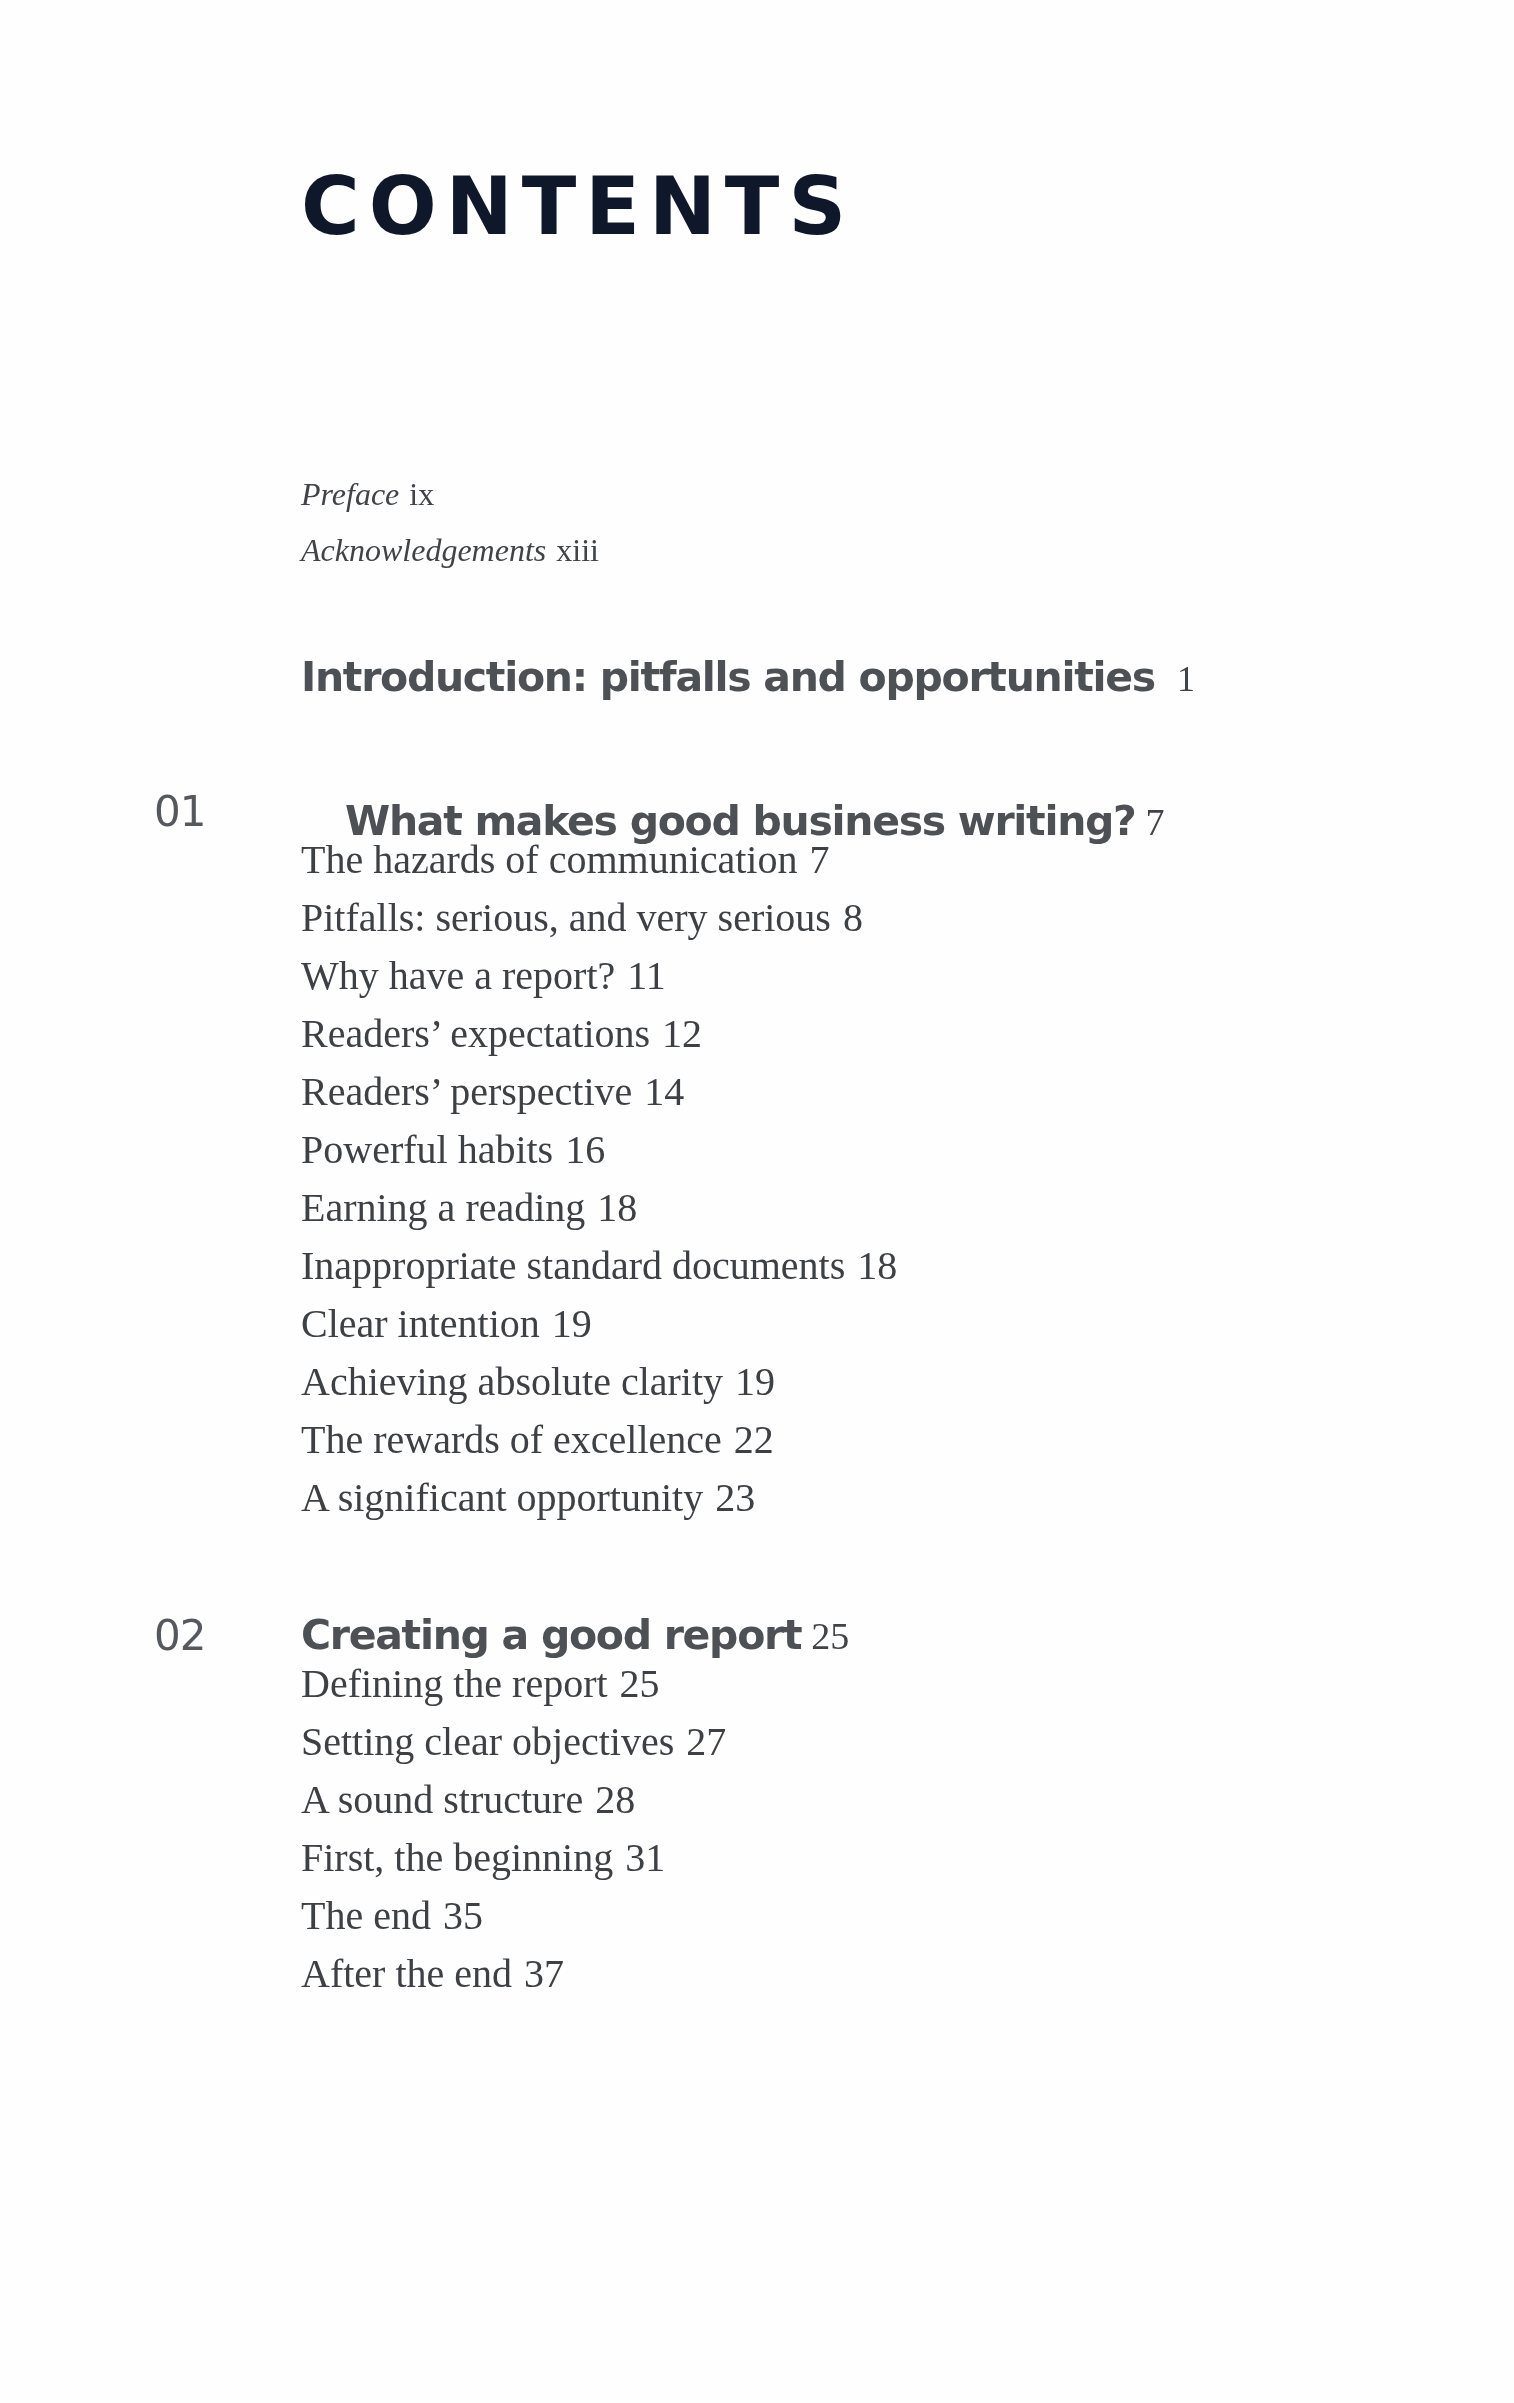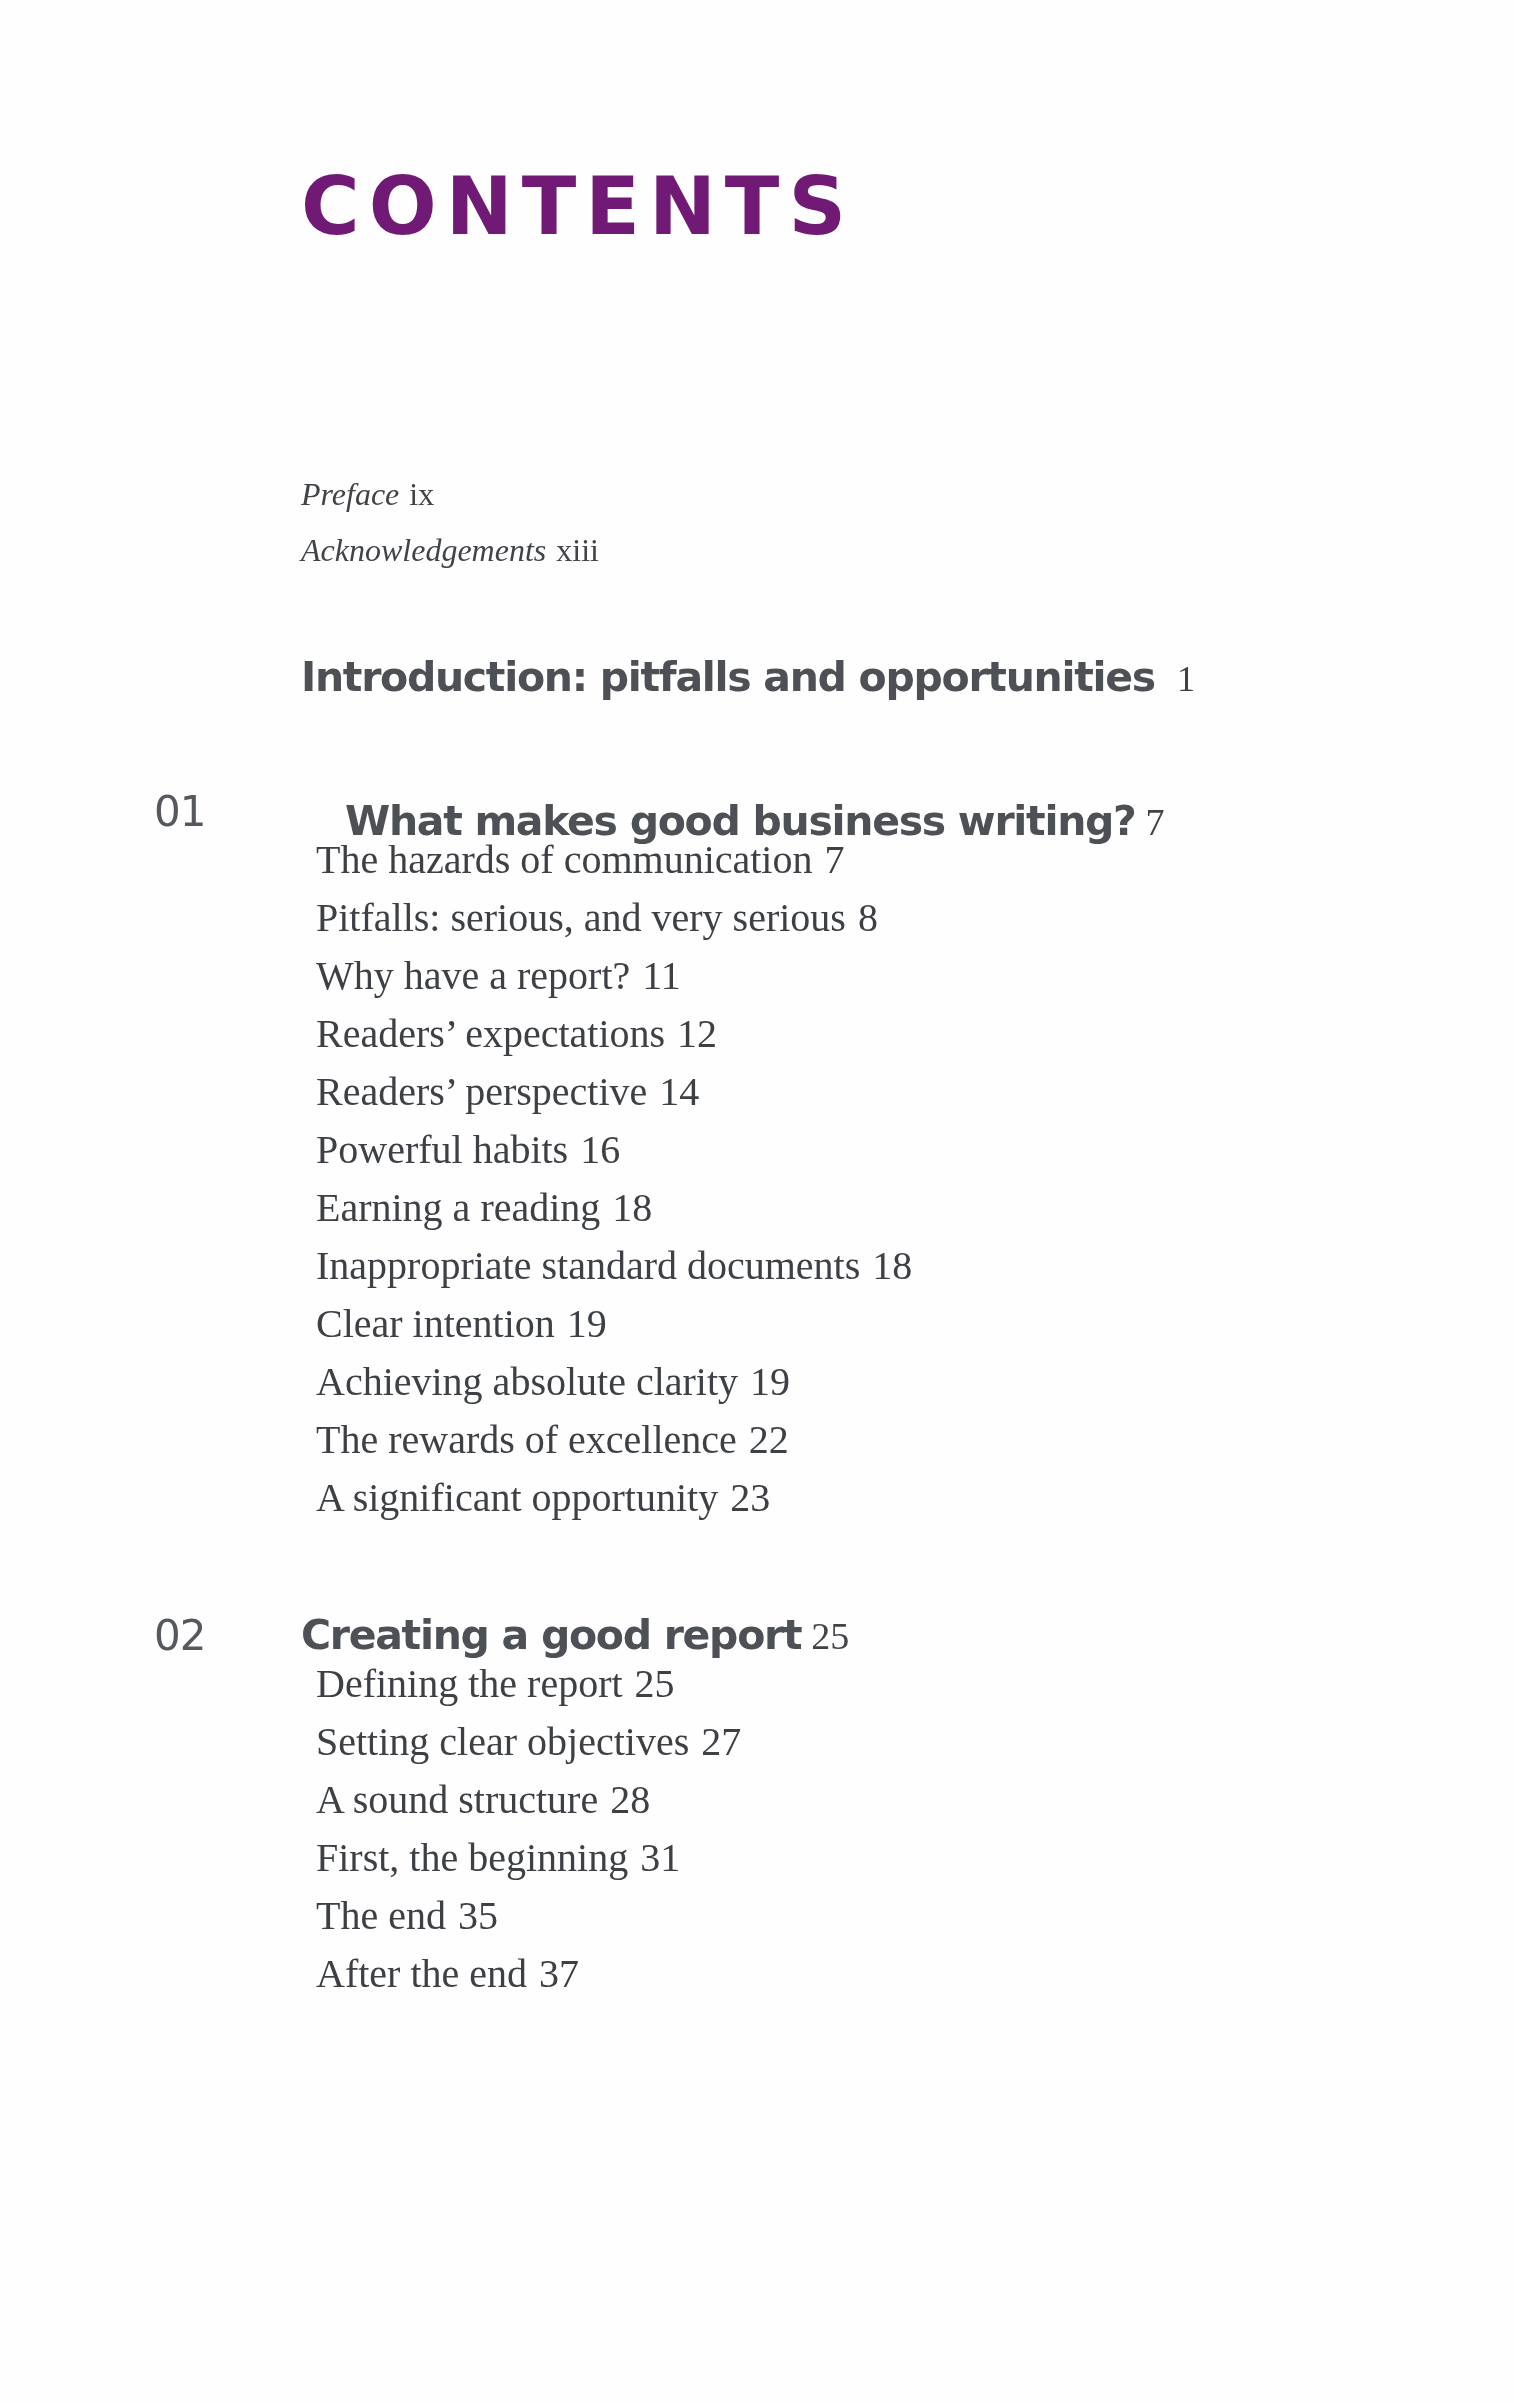--- a/index.html
+++ b/index.html
@@ -1,21 +1,21 @@
 <!DOCTYPE html>
 <html><head>
 <meta charset="utf-8">
 <style>
   html, body { margin: 0; padding: 0; background: #ffffff; }
   body { width: 1514px; height: 2404px; position: relative; overflow: hidden; }
   .page { position: absolute; left: 0; top: 0; width: 1514px; height: 2404px; background: #fefefe; }
   .title {
     position: absolute; left: 301px; top: 167px;
     font-family: "DejaVu Sans", sans-serif; font-weight: bold;
-    font-size: 80px; letter-spacing: 9px; color: #701a75; line-height: 1;
+    font-size: 80px; letter-spacing: 9px; color: #0f172a; line-height: 1;
   }
   .front {
     position: absolute; left: 301px;
     font-family: "Liberation Serif", serif; font-style: italic;
     font-size: 32px; color: #404347; line-height: 1;
   }
   .front .pg { font-style: normal; margin-left: 10px; }
   .intro {
     position: absolute; left: 301px; top: 657px;
     font-family: "DejaVu Sans", sans-serif; font-weight: bold;
@@ -30,21 +30,21 @@
   }
   .chtitle {
     position: absolute; left: 301px;
     font-family: "DejaVu Sans", sans-serif; font-weight: bold;
     font-size: 41px; color: #4d5156; line-height: 1; letter-spacing: -1.3px; white-space: nowrap;
   }
   .chtitle .pg { font-family: "Liberation Serif", serif; font-weight: normal; font-size: 38px; letter-spacing: 0; margin-left: 10px; color: #404347; }
   .entries { position: absolute; left: 301px; margin: 0; padding: 0; list-style: none; }
   .entry {
     font-family: "Liberation Serif", serif; font-size: 40px; color: #3d4044;
-    height: 58px; line-height: 58px; white-space: nowrap; margin-left: 15px;
+    height: 58px; line-height: 58px; white-space: nowrap;
   }
   .entry .pg { margin-left: 12px; }
 </style>
 </head>
 <body>
 
 <div class="page">
 
   <div class="title">CONTENTS</div>
 

